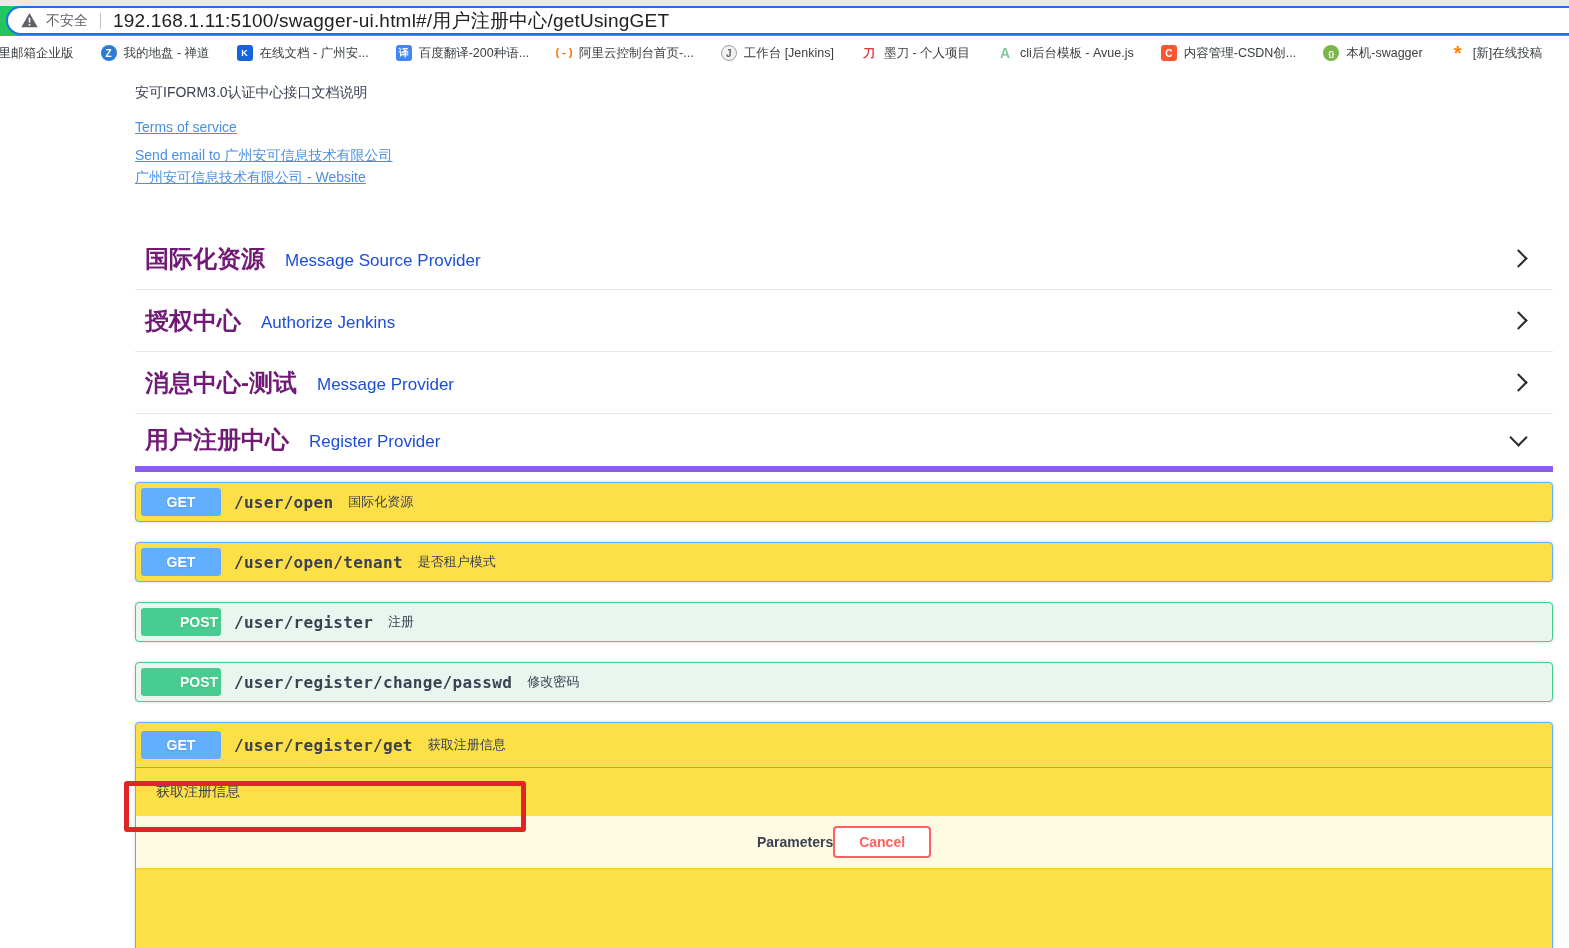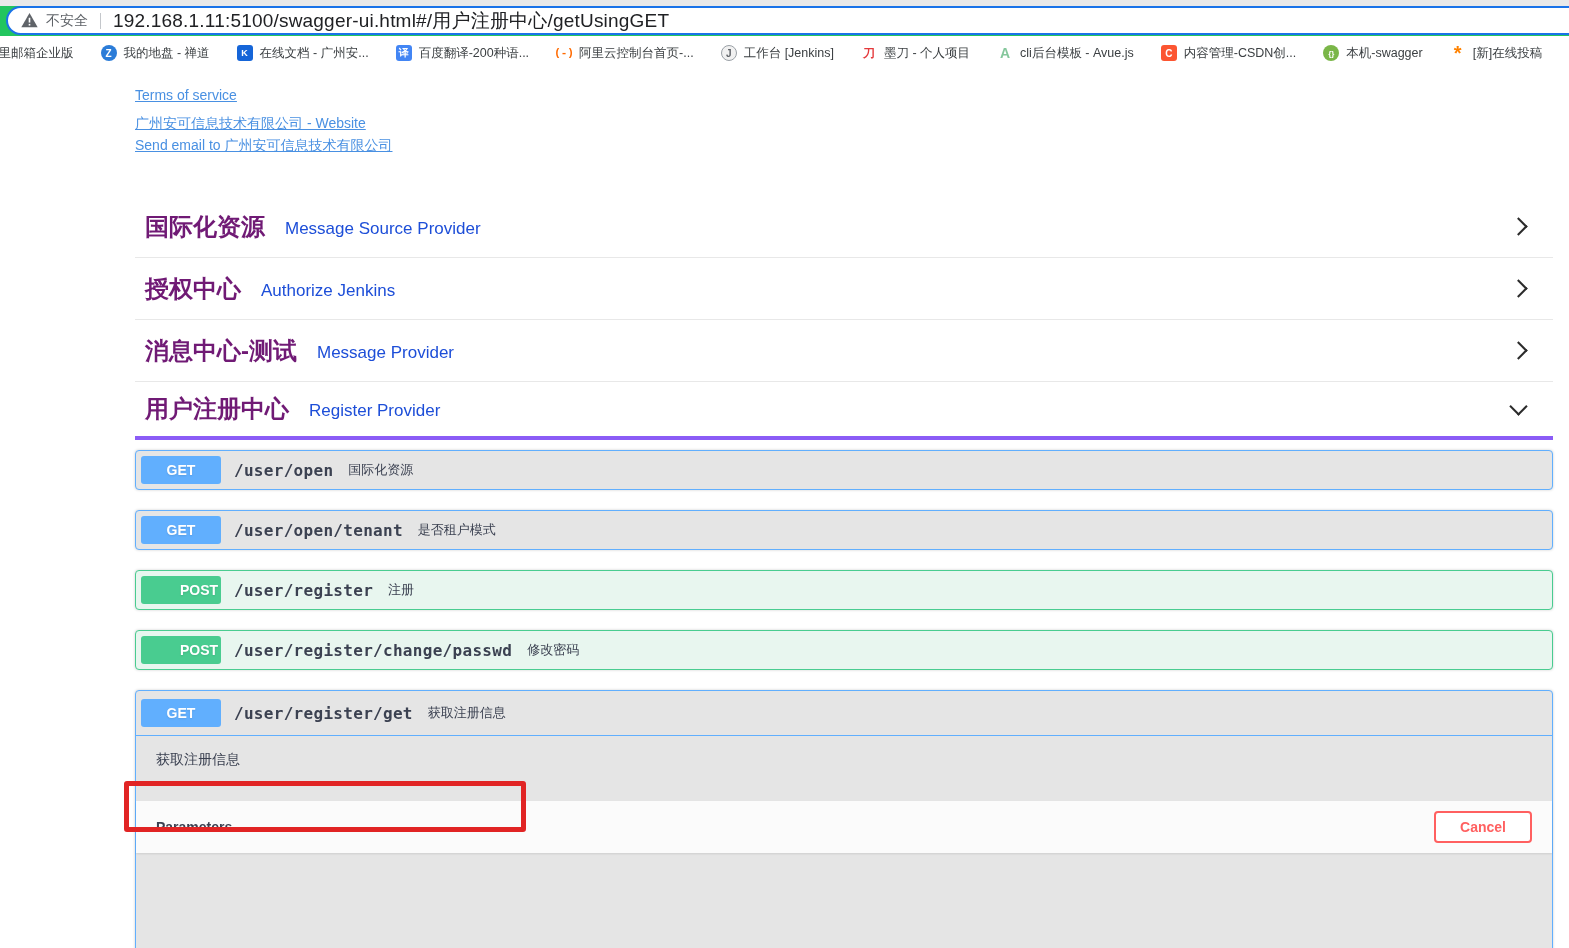--- a/index.html
+++ b/index.html
@@ -49,42 +49,42 @@
   .tag-section { border-bottom:1px solid #e8e8e8; }
   .tag-header { display:flex; align-items:center; height:61px; padding-left:10px;
     cursor:pointer; }
   .tag-title { font-size:24px; font-weight:bold; color:#701a75; }
   .tag-desc { font-size:17px; color:#1d4ed8; margin-left:20px; position:relative; top:2px; }
   .chev { width:13px; height:13px; border-right:2px solid #2b2b2b;
     border-bottom:2px solid #2b2b2b; margin-left:auto; margin-right:28px; flex:0 0 auto; }
   .chev-right { transform:rotate(-45deg); }
   .chev-down  { transform:rotate(45deg); margin-top:-6px; }
   .tag-section.expanded { border-bottom:none; }
-  .tag-section.expanded .tag-header { border-bottom:4px solid #8b5cf6; height:58px; }
+  .tag-section.expanded .tag-header { border-bottom:6px solid #8b5cf6; height:58px; }
 
   .ops { padding-top:10px; }
   .opblock { border:1px solid; border-radius:4px; margin-bottom:20px;
     box-shadow:0 0 3px rgba(0,0,0,.19); }
-  .opblock.get  { background:#e5e5e5; border-color:#61affe; }
+  .opblock.get  { background:#fde047; border-color:#61affe; }
   .opblock.post { background:#e8f6ef; border-color:#49cc90; }
   .op-summary { display:flex; align-items:center; padding:5px; cursor:pointer; }
   .opblock.is-open .op-summary { padding:8px 5px; border-bottom:1px solid #61affe; }
   .method-badge { min-width:80px; text-align:center; padding:6px 0; border-radius:3px;
     color:#fff; font-weight:bold; font-size:14px; flex:0 0 auto;
     text-shadow:0 1px 2px rgba(0,0,0,.1); }
   .opblock.get  .method-badge { background:#61affe; }
   .opblock.post .method-badge { background:#49cc90;padding-left:36px; }
   .op-path { margin-left:13px; font-family:"DejaVu Sans Mono","Liberation Mono",monospace;
     font-size:16px; font-weight:600; color:#3b4151; letter-spacing:0.3px; }
   .op-summary-desc { margin-left:15px; font-size:13px; color:#3b4151; }
 
   .op-description { padding:15px 20px; font-size:14px; color:#3b4151; }
-  .params-header { display:flex; align-items:center; justify-content:space-between;
+  .params-header { display:flex; align-items:center; justify-content:center;
     background:rgba(255,255,255,.85); padding:10px 20px; min-height:50px;
-    box-shadow:0 1px 2px rgba(0,0,0,.1);margin-top:17px; }
+    box-shadow:0 1px 2px rgba(0,0,0,.1); }
   .params-title { font-size:14px; font-weight:bold; color:#3b4151; }
   .cancel-btn { background:#fff; border:2px solid #ff6060; border-radius:4px;
     color:#ff6060; font-weight:bold; font-size:14px; padding:6px 24px; cursor:pointer;
     font-family:"Liberation Sans",sans-serif; }
   .params-body { height:110px; }
 
   
   .annotation-box { position:absolute; left:124px; top:781px; width:402px; height:51px;
     border:5px solid #e12424; border-radius:3px; z-index:50; pointer-events:none; }
 </style>
@@ -148,25 +148,26 @@
   </span>
   <span class="bm">
     <span class="bm-ico ico-toukao">*</span>
     <span class="bm-label">[新]在线投稿</span>
   </span>
 
 </div>
 
 <div class="swagger-wrap">
 
+  <div class="api-title">安可IFORM3.0认证中心接口文档说明</div>
 
   <div class="info-links">
     <a class="link-terms">Terms of service</a>
+    <a>Send email to 广州安可信息技术有限公司</a>
     <a>广州安可信息技术有限公司 - Website</a>
-    <a>Send email to 广州安可信息技术有限公司</a>
   </div>
 
   <div class="tag-list">
 
     <div class="tag-section">
       <div class="tag-header">
         <span class="tag-title">国际化资源</span>
         <span class="tag-desc">Message Source Provider</span>
         <span class="chev chev-right"></span>
       </div>

